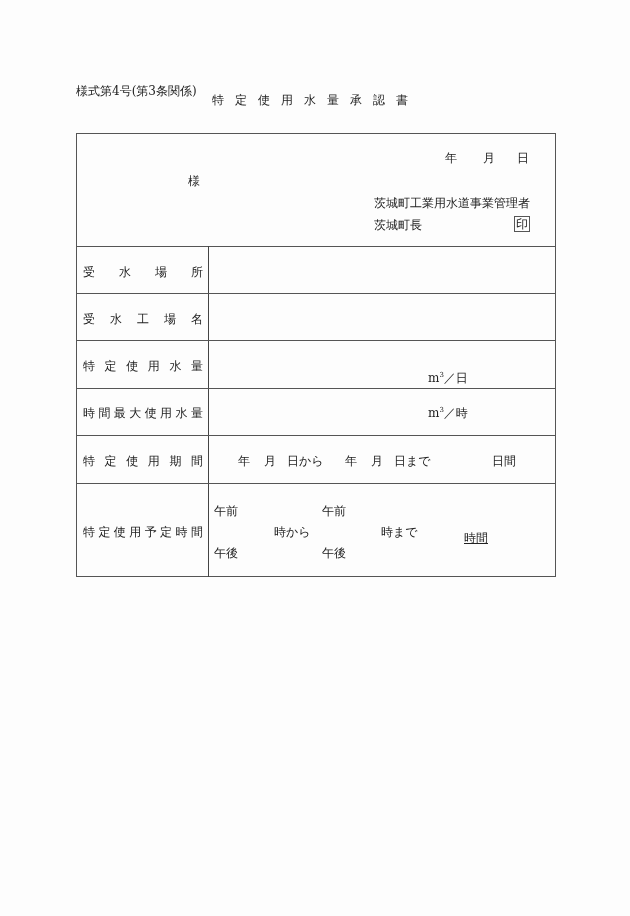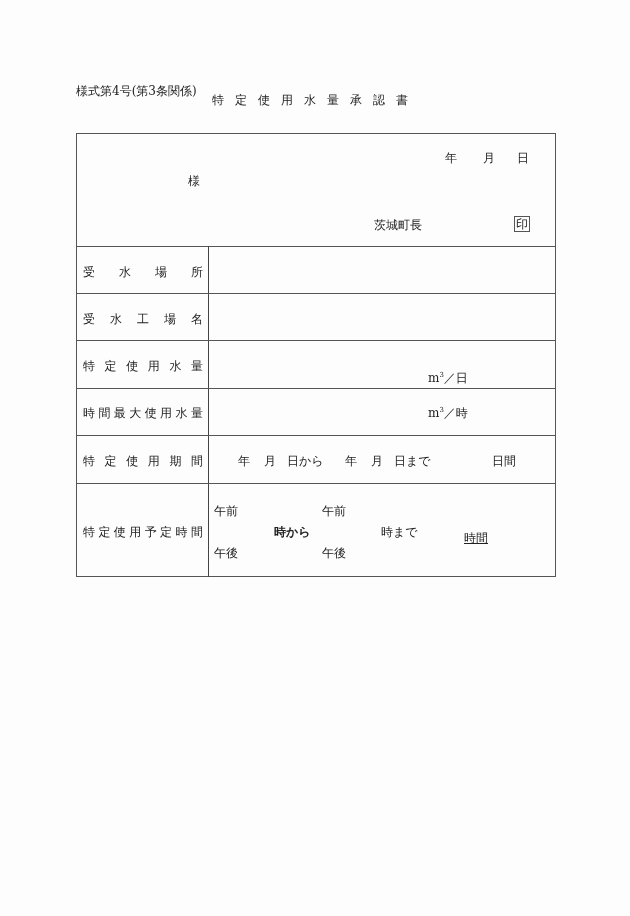--- a/index.html
+++ b/index.html
@@ -20,20 +20,21 @@
 
 <div class="abs form-no">様式第4号(第3条関係)</div>
 <div class="abs title">特定使用水量承認書</div>
 
 <div class="tbl">
 
   <span class="t" style="left:368px;top:16px;">年</span>
   <span class="t" style="left:406px;top:16px;">月</span>
   <span class="t" style="left:440px;top:16px;">日</span>
   <span class="t" style="left:111px;top:39px;">様</span>
+  <span class="t" style="left:297px;top:61px;">茨城町工業用水道事業管理者</span>
   <span class="t" style="left:297px;top:83px;">茨城町長</span>
   <span class="t" style="left:437px;top:82px;"><span class="seal">印</span></span>
 
   <div class="hline" style="top:112px;"></div>
   <div class="vline" style="top:112px;height:331px;"></div>
 
   <div class="lbl" style="top:130px;">
     <span>受</span>
       <span>水</span>
       <span>場</span>
@@ -96,18 +97,18 @@
       <span>定</span>
       <span>使</span>
       <span>用</span>
       <span>予</span>
       <span>定</span>
       <span>時</span>
       <span>間</span>
   </div>
   <span class="t" style="left:137px;top:369px;">午前</span>
   <span class="t" style="left:137px;top:411px;">午後</span>
-  <span class="t" style="left:197px;top:390px;font-weight:bold;">時から</span>
+  <span class="t" style="left:197px;top:390px;">時から</span>
   <span class="t" style="left:245px;top:369px;">午前</span>
   <span class="t" style="left:245px;top:411px;">午後</span>
   <span class="t" style="left:304px;top:390px;">時まで</span>
   <span class="t" style="left:387px;top:396px;text-decoration:underline;">時間</span>
 </div>
 
 </body></html>

